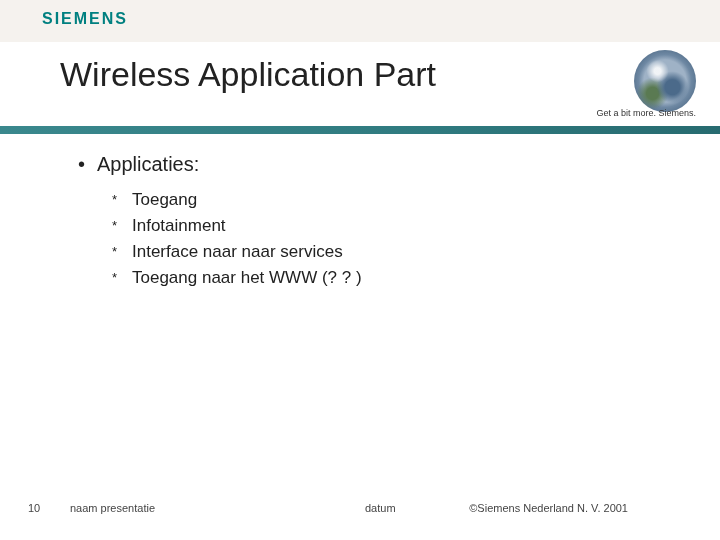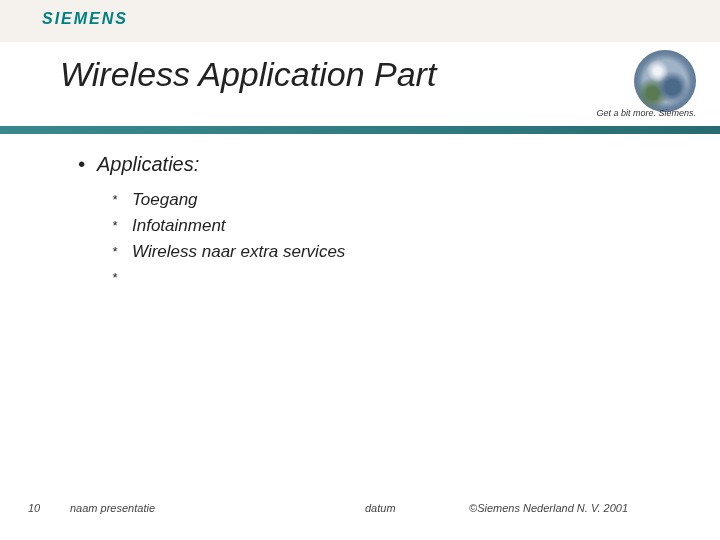--- a/index.html
+++ b/index.html
@@ -1,17 +1,17 @@
 <!DOCTYPE html>
 <html><head>
 <meta charset="utf-8">
 <style>
   * { box-sizing: border-box; margin: 0; padding: 0; }
   html, body { width: 720px; height: 540px; font-family: Arial, Helvetica, sans-serif; background: #fff; overflow: hidden; }
-  .slide { position: relative; width: 720px; height: 540px; background: #fff; font-style: italic; }
+  .slide { position: relative; width: 720px; height: 540px; background: #fff; }
   .top-band { position: absolute; top: 0; left: 0; right: 0; height: 42px; background: #f5f2ee; }
   .logo { position: absolute; top: 10px; left: 42px; font-family: Arial, sans-serif; font-weight: bold; letter-spacing: 2px; font-size: 16px; color: #008080; }
   .title { position: absolute; top: 54px; left: 60px; font-size: 34px; color: #222; line-height: 1.2; max-width: 420px; }
   .globe-wrap { position: absolute; top: 50px; right: 24px; display: flex; flex-direction: column; align-items: center; }
   .globe { width: 62px; height: 62px; border-radius: 50%; box-shadow: 0 0 0 2px rgba(255,255,255,0.6);
     background:
       radial-gradient(circle at 38% 34%, rgba(255,255,255,0.85) 0 6%, transparent 20%),
       radial-gradient(circle at 62% 60%, #4b6a8a 0 14%, transparent 30%),
       radial-gradient(circle at 30% 70%, #5a7a52 0 10%, transparent 26%),
       radial-gradient(circle at 50% 50%, #9fb2c6 0 48%, #6e88a3 60%, #33506c 100%);
@@ -60,24 +60,25 @@
       <div class="sub-row">
         <span class="star">*</span>
         <span class="sub-text">Toegang</span>
       </div>
       <div class="sub-row">
         <span class="star">*</span>
         <span class="sub-text">Infotainment</span>
       </div>
       <div class="sub-row">
         <span class="star">*</span>
-        <span class="sub-text">Wireless naar extra services</span>
+        <span class="sub-text">Interface naar naar services</span>
       </div>
       <div class="sub-row">
         <span class="star">*</span>
+        <span class="sub-text">Toegang naar het WWW (? ? )</span>
       </div>
     </div>
   </div>
 
   <div class="footer">
     <span class="page-no">10</span>
     <span class="pres-name">naam presentatie</span>
     <span class="date">datum</span>
     <span class="copyright">©Siemens Nederland N. V. 2001</span>
   </div>

